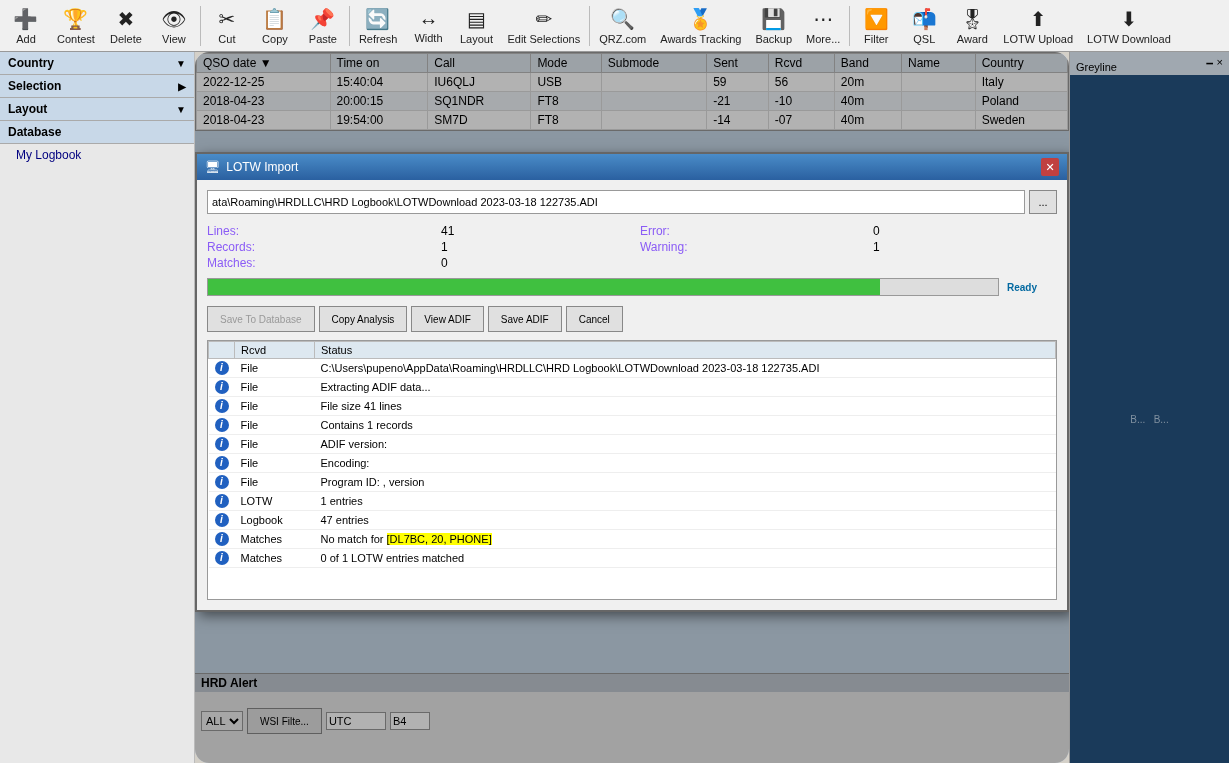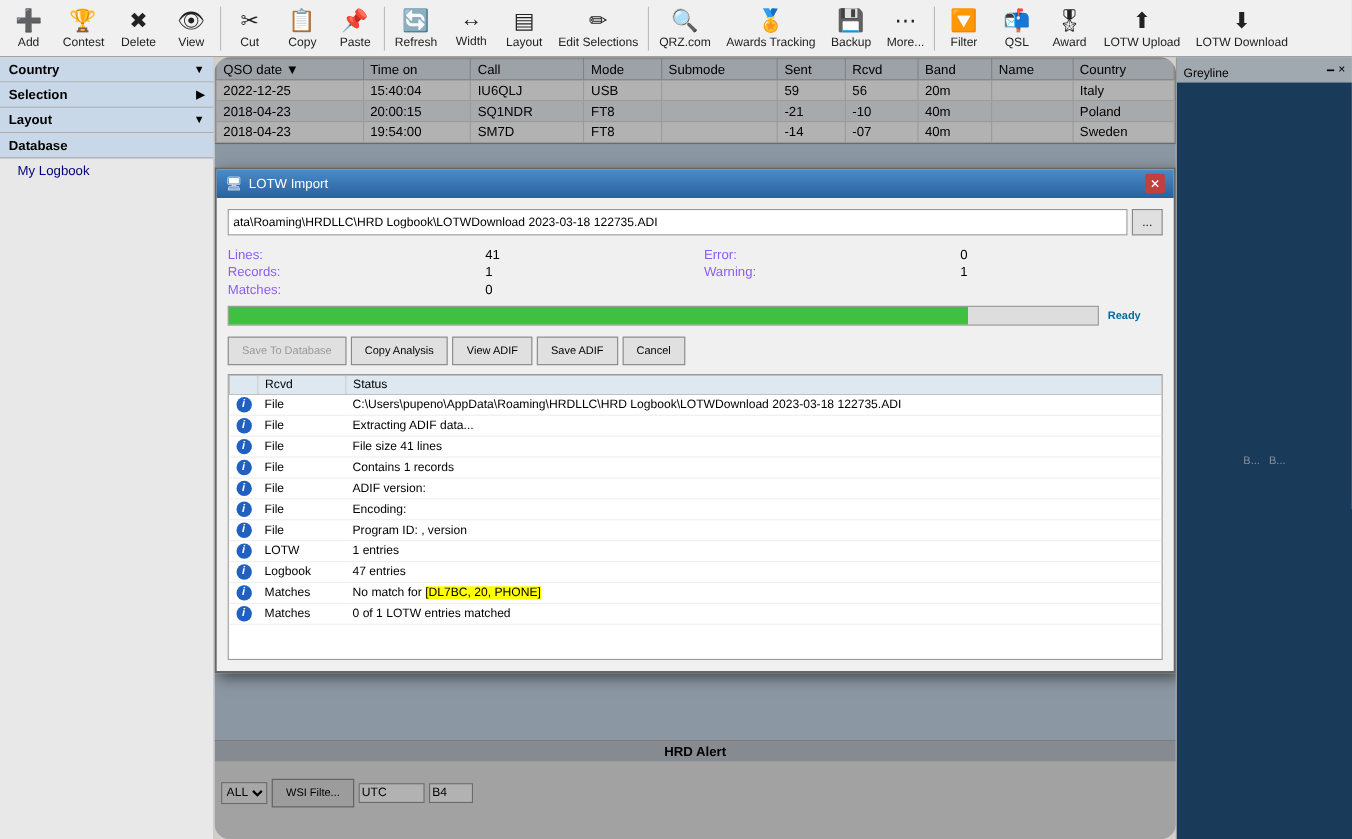--- a/index.html
+++ b/index.html
@@ -105,21 +105,21 @@
       height: 90px;
       background: #e8e8e8;
       border-top: 1px solid #999;
     }
     .hrd-alert-header {
       background: #c0c8d0;
       padding: 2px 6px;
       font-weight: bold;
       display: flex;
       align-items: center;
-      justify-content: center;
+      justify-content: flex-start;
     }
     .hrd-alert-controls {
       display: flex;
       align-items: center;
       gap: 4px;
       padding: 16px 6px;
     }
     .alert-select {
       height: 20px;
       font-size: 11px;

